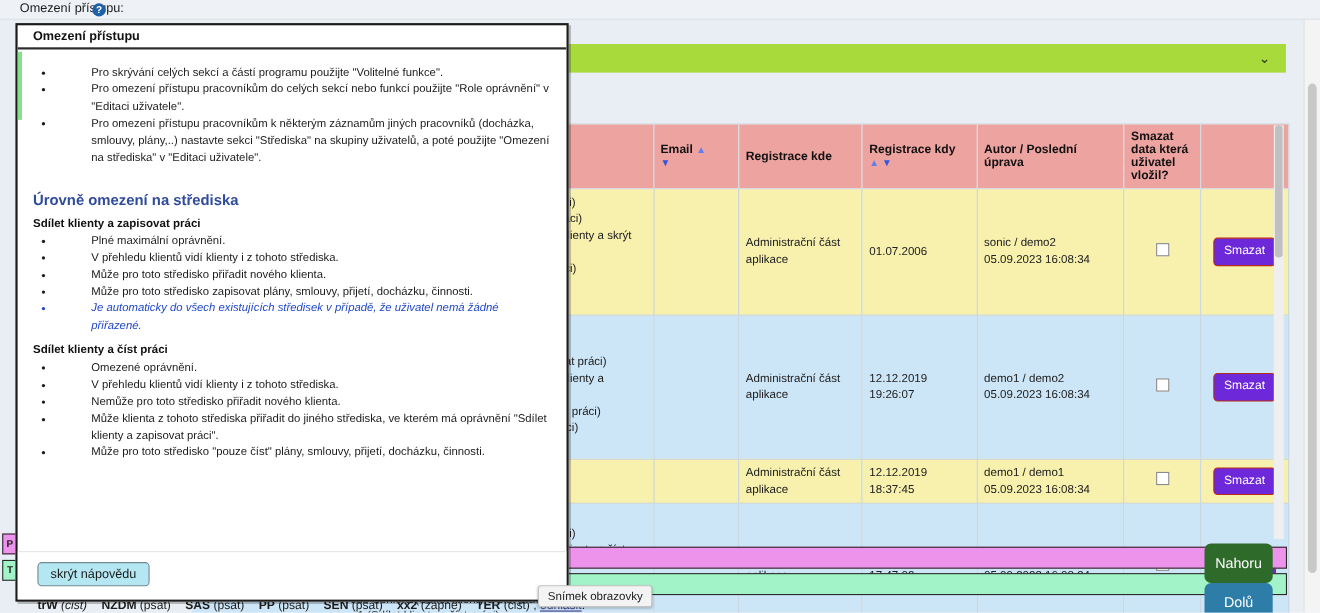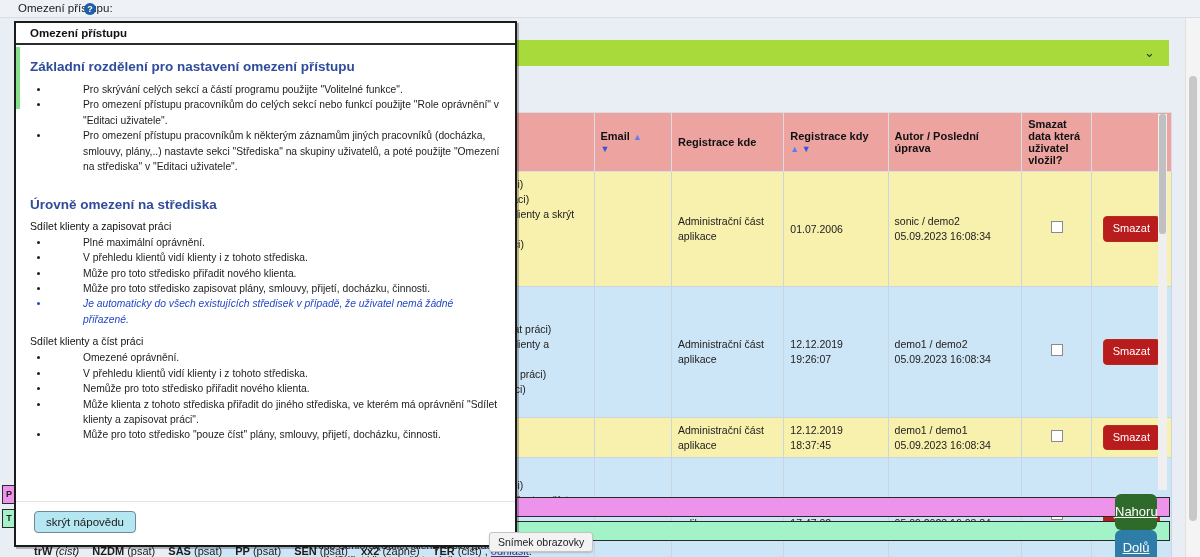--- a/index.html
+++ b/index.html
@@ -87,21 +87,21 @@
   .cell-mid { vertical-align: middle; }
   .chk {
     width: 12px; height: 12px;
     border: 1px solid #8a8a8a;
     background: #fff;
     display: inline-block;
     cursor: pointer;
   }
   .btn-del {
     display: inline-block;
-    background: #b91c1c;
+    background: #6d28d9;
     color: #fff;
     font-size: 11px;
     padding: 4px 9px;
     border-radius: 4px;
     border: 1px solid #b82c17;
     cursor: pointer;
     white-space: nowrap;
   }
   .strediska-line { display: block; }
 
@@ -137,28 +137,27 @@
     text-align: center;
     line-height: 17px;
     overflow: hidden;
   }
   .frag-pink  { left: 2px; top: 485px; width: 14px; height: 19px; background: #ee93ec; }
   .frag-green { left: 2px; top: 509px; width: 14px; height: 19px; background: #a3f3c8; }
 
   
   .fab {
     position: absolute;
-    width: 42px; height: 36px;
+    width: 62px; height: 36px;
     border-radius: 6px;
     color: #fff;
     font-size: 13px;
     text-align: center;
     line-height: 36px;
     cursor: pointer;
-    text-decoration: underline;
   }
   .fab-up   { right: 27px; top: 476px; background: #2e6b2a; }
   .fab-down { right: 27px; top: 512px; background: #2d7da8; }
 
   
   .vscroll-outer {
     position: absolute; right: 0; top: 18px;
     width: 15px; height: 539px;
     background: #f4f4f4;
     border-left: 1px solid #e0e0e0;
@@ -209,21 +208,21 @@
     overflow: hidden;
   }
   .h-blue {
     color: #2f4b9b;
     font-size: 13.5px;
     font-weight: bold;
     margin: 0 0 8px 0;
   }
   .h-blue.second { margin-top: 22px; }
   .lead { font-size: 10.8px; color: #1c1c1c; margin: 0 0 6px 0; }
-  .sub { font-size: 10.5px; font-weight: normal; color: #111; margin: 8px 0 3px 0; }
+  .sub { font-size: 10.5px; font-weight: bold; color: #111; margin: 8px 0 3px 0; }
   ul.help {
     margin: 0 0 6px 0;
     padding-left: 20px;
     list-style: disc;
   }
   ul.help li {
     font-size: 10.3px;
     color: #1c1c1c;
     line-height: 1.5;
     margin: 0;
@@ -447,21 +446,20 @@
 
   <div class="frag frag-pink">P</div>
   <div class="frag frag-green">T</div>
 
   <div class="modal">
     <div class="modal-head">Omezení přístupu</div>
     <div class="modal-accent"></div>
 
     <div class="modal-body">
 
-      <div class="h-blue">Základní rozdělení pro nastavení omezení přístupu</div>
       <ul class="help">
         <li>Pro skrývání celých sekcí a částí programu použijte "Volitelné funkce".</li>
         <li>Pro omezení přístupu pracovníkům do celých sekcí nebo funkcí použijte "Role oprávnění" v "Editaci uživatele".</li>
         <li>Pro omezení přístupu pracovníkům k některým záznamům jiných pracovníků (docházka, smlouvy, plány,..) nastavte sekci "Střediska" na skupiny uživatelů, a poté použijte "Omezení na střediska" v "Editaci uživatele".</li>
       </ul>
 
       <div class="h-blue second">Úrovně omezení na střediska</div>
 
       <div class="sub">Sdílet klienty a zapisovat práci</div>
       <ul class="help">

